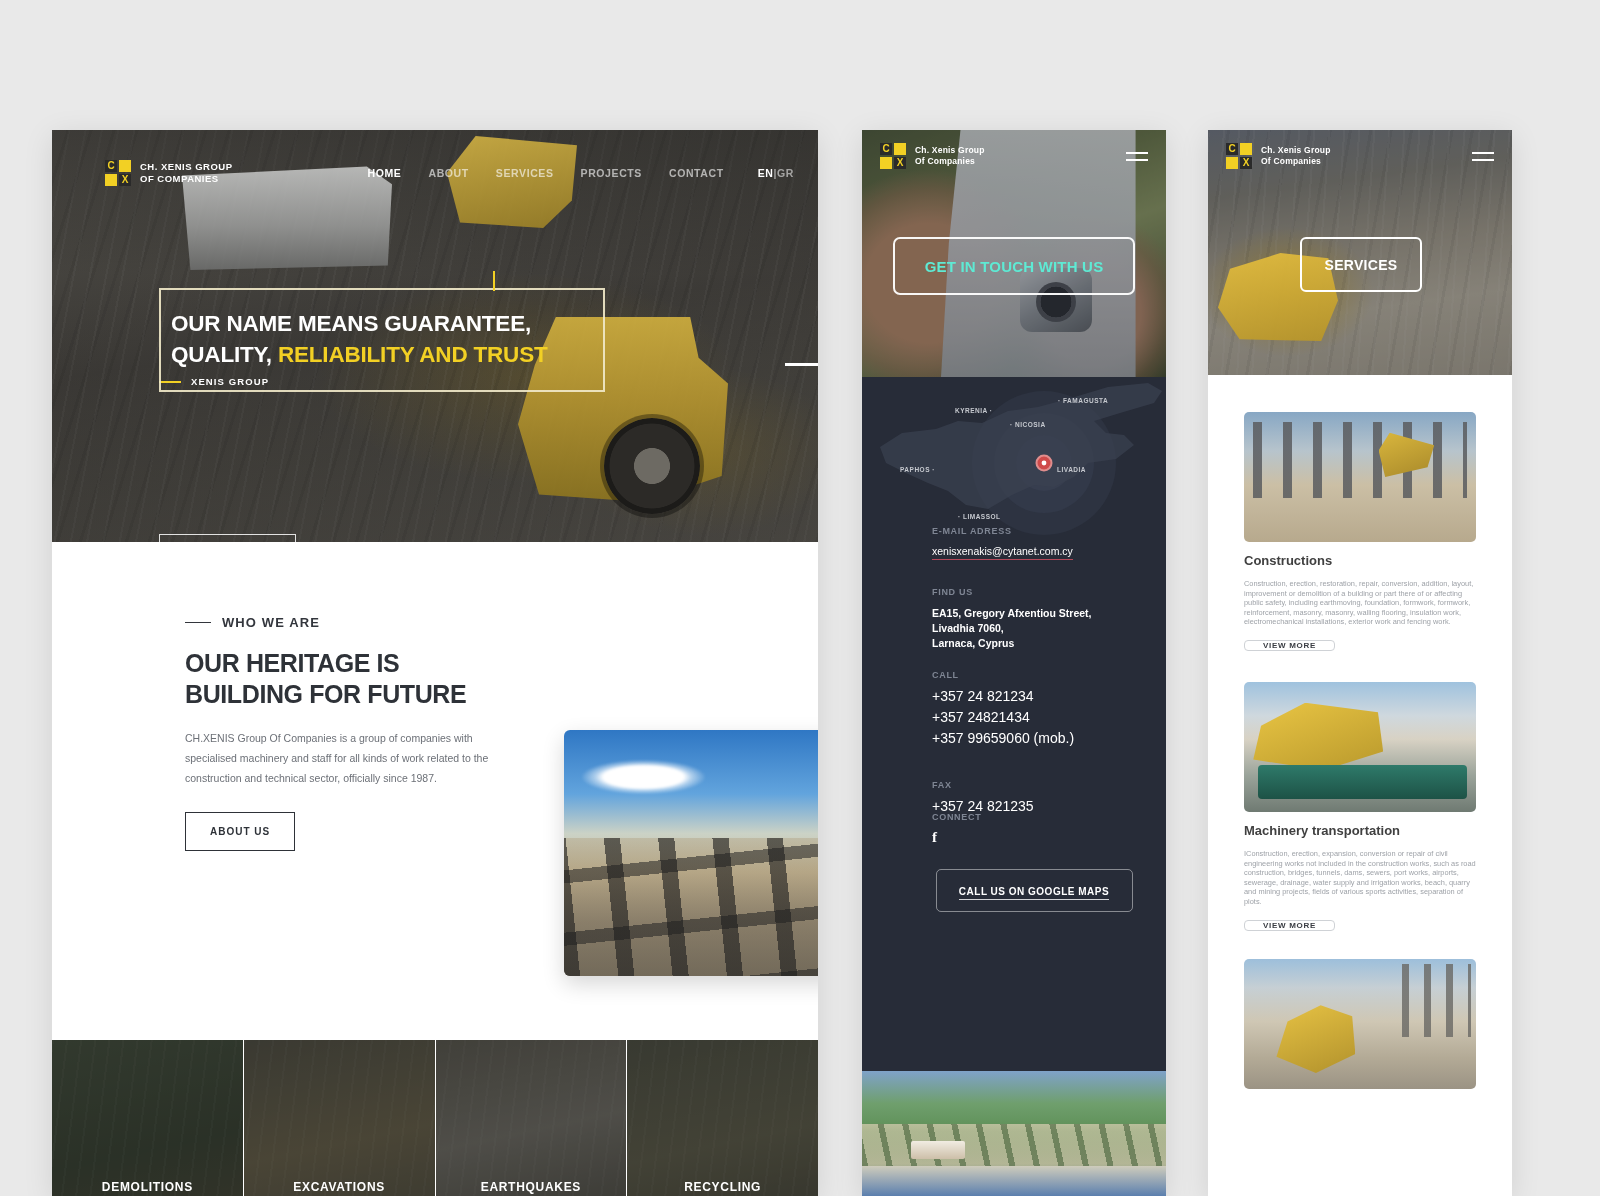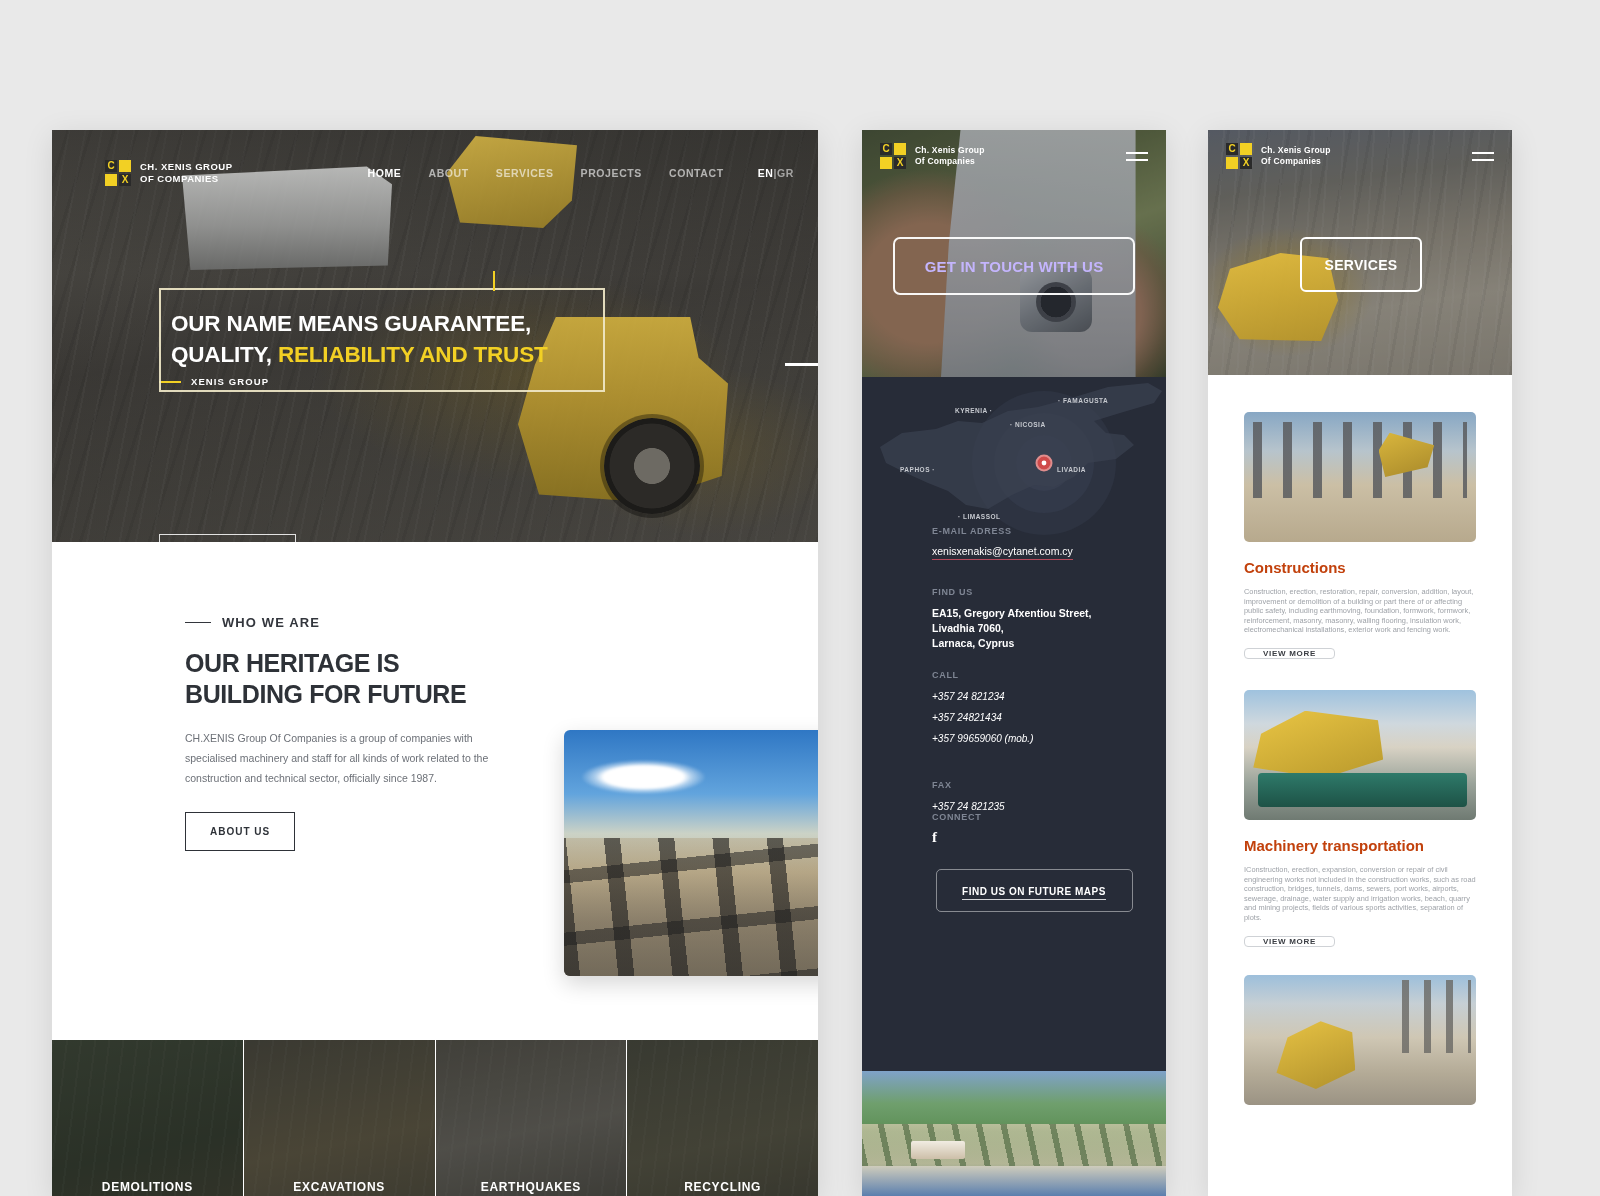--- a/index.html
+++ b/index.html
@@ -241,48 +241,48 @@
   .m-logo-txt { color:#fff; font-size:8.5px; font-weight:700; line-height:11px; letter-spacing:.2px; }
   .burger { width:22px; display:flex; flex-direction:column; align-items:flex-end; gap:5px; }
   .burger span { display:block; height:2px; background:#fff; }
   .burger span:nth-child(1){ width:22px; }
   .burger span:nth-child(2){ width:22px; }
 
   .c-hero { position:absolute; left:0; top:0; width:304px; height:247px; overflow:hidden; }
   .c-hero-box { position:absolute; left:31px; top:107px; width:242px; height:58px;
                 border:2.5px solid rgba(255,255,255,.95); border-radius:7px; display:flex;
                 align-items:center; justify-content:center; z-index:5; }
-  .c-hero-box span { color:#c4b5fd; font-size:15px; font-weight:800; letter-spacing:.2px; }
+  .c-hero-box span { color:#5eead4; font-size:15px; font-weight:800; letter-spacing:.2px; }
 
   .c-body { position:absolute; left:0; top:247px; width:344px; height:694px; background:#272c38;padding-left:22px; }
   .cy-map { position:absolute; left:0; top:0; width:304px; height:160px; }
   .city { position:absolute; color:#c6c9cf; font-size:6.5px; font-weight:700; letter-spacing:.5px; white-space:nowrap; }
 
   .c-sec-label { color:#7f8694; font-size:9px; font-weight:600; letter-spacing:.7px; }
   .c-email { color:#fff; font-size:10.5px; border-bottom:1.5px solid #b4495a;
              display:inline-block; padding-bottom:2px; margin-top:9px; }
-  .c-val { color:#fff; font-size:10px; line-height:17px;font-style:italic; }
+  .c-val { color:#fff; font-size:14px; line-height:17px; }
   .c-addr { color:#fff; font-size:10.5px; line-height:15px; font-weight:600; margin-top:9px; }
   .fb-ico { display:inline-block; color:#fff; font-size:15px; font-weight:800; font-family:"Liberation Serif", serif; }
   .btn-maps { display:block; width:197px; margin:0 auto; border:1.2px solid rgba(255,255,255,.45);
               border-radius:5px; padding:13px 0; text-align:center; background:transparent; }
   .btn-maps span { color:#fff; font-size:10px; font-weight:700; letter-spacing:.5px;
                    border-bottom:1px solid rgba(255,255,255,.8); padding-bottom:2px; }
   .c-footimg { position:absolute; left:0; top:941px; width:304px; height:125px; overflow:hidden; }
 
   
   .s-hero { position:absolute; left:0; top:0; width:304px; height:245px; overflow:hidden; }
   .s-hero-box { position:absolute; left:92px; top:107px; width:122px; height:55px;
                 border:2.5px solid #fff; border-radius:6px; display:flex; align-items:center;
                 justify-content:center; z-index:5; }
   .s-hero-box span { color:#fff; font-size:14px; font-weight:800; letter-spacing:.3px; }
   .s-body { position:absolute; left:0; top:245px; width:304px; height:821px; background:#fff; }
   .svc-card { padding:0 36px; }
   .svc-img { width:100%; height:130px; border-radius:5px; overflow:hidden; position:relative; }
-  .svc-title { color:#c2410c; font-size:15px; font-weight:700; margin-top:17px; }
+  .svc-title { color:#404040; font-size:13px; font-weight:700; margin-top:11px; }
   .svc-desc { color:#9ea2a8; font-size:7.4px; line-height:9.6px; margin-top:11px; }
   .btn-view { display:inline-block; border:1.1px solid #cfd2d6; border-radius:4px; background:#fff;
               color:#3a3d43; font-size:8px; font-weight:700; letter-spacing:.7px; padding:0 18px; margin-top:13px; }
 </style>
 </head>
 <body>
 
 <div class="stage">
 
   <div class="panel panel-desktop">
@@ -458,21 +458,21 @@
         <div class="c-val" style="margin-top:8px;">+357 24 821235</div>
       </div>
 
       <div style="position:absolute;left:70px;top:435px;">
         <div class="c-sec-label">CONNECT</div>
         <a href="#" class="fb-ico" style="margin-top:7px;text-decoration:none;">f</a>
       </div>
 
       <div style="position:absolute;left:0;right:0;top:492px;">
         <button class="btn-maps">
-          <span>FIND US ON FUTURE MAPS</span>
+          <span>CALL US ON GOOGLE MAPS</span>
         </button>
       </div>
     </div>
 
     <div class="c-footimg">
       <div class="photo map-photo"></div>
     </div>
   </div>
 
   <div class="panel panel-services">

